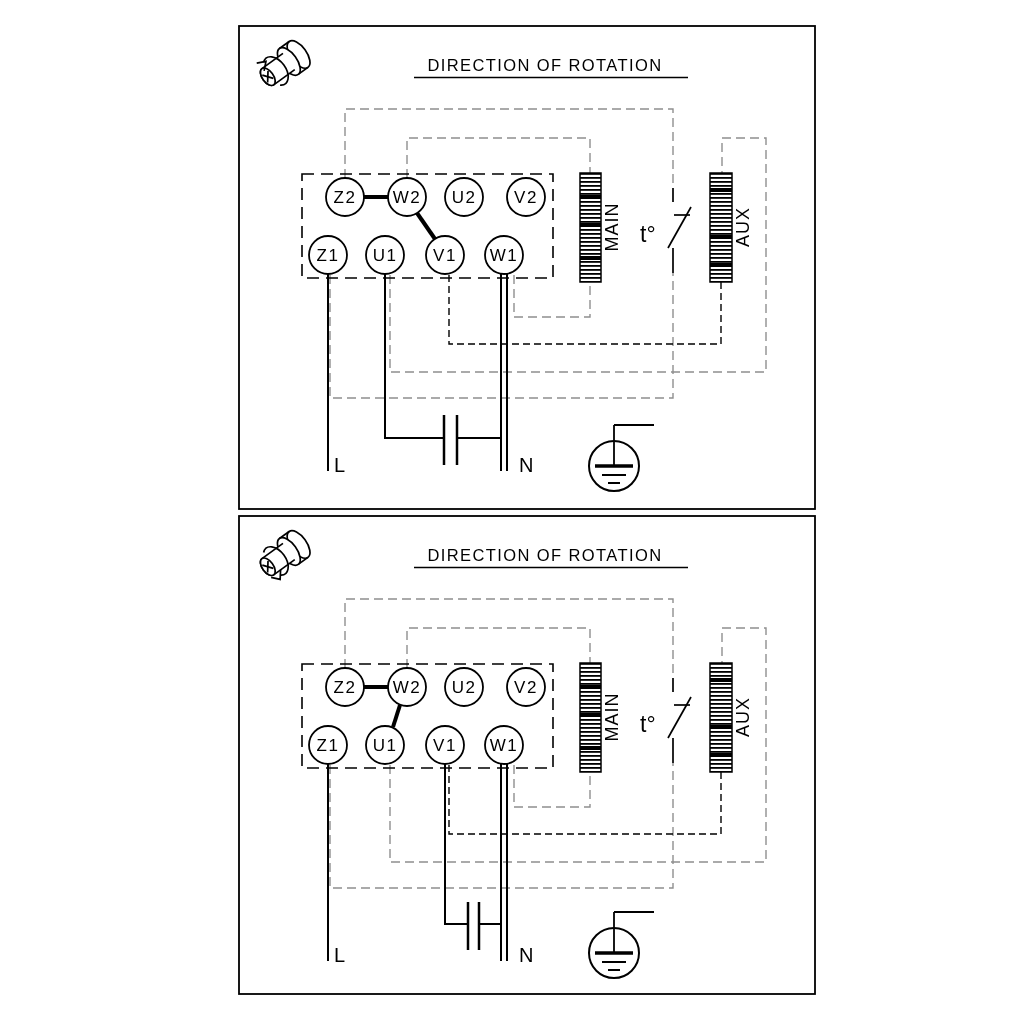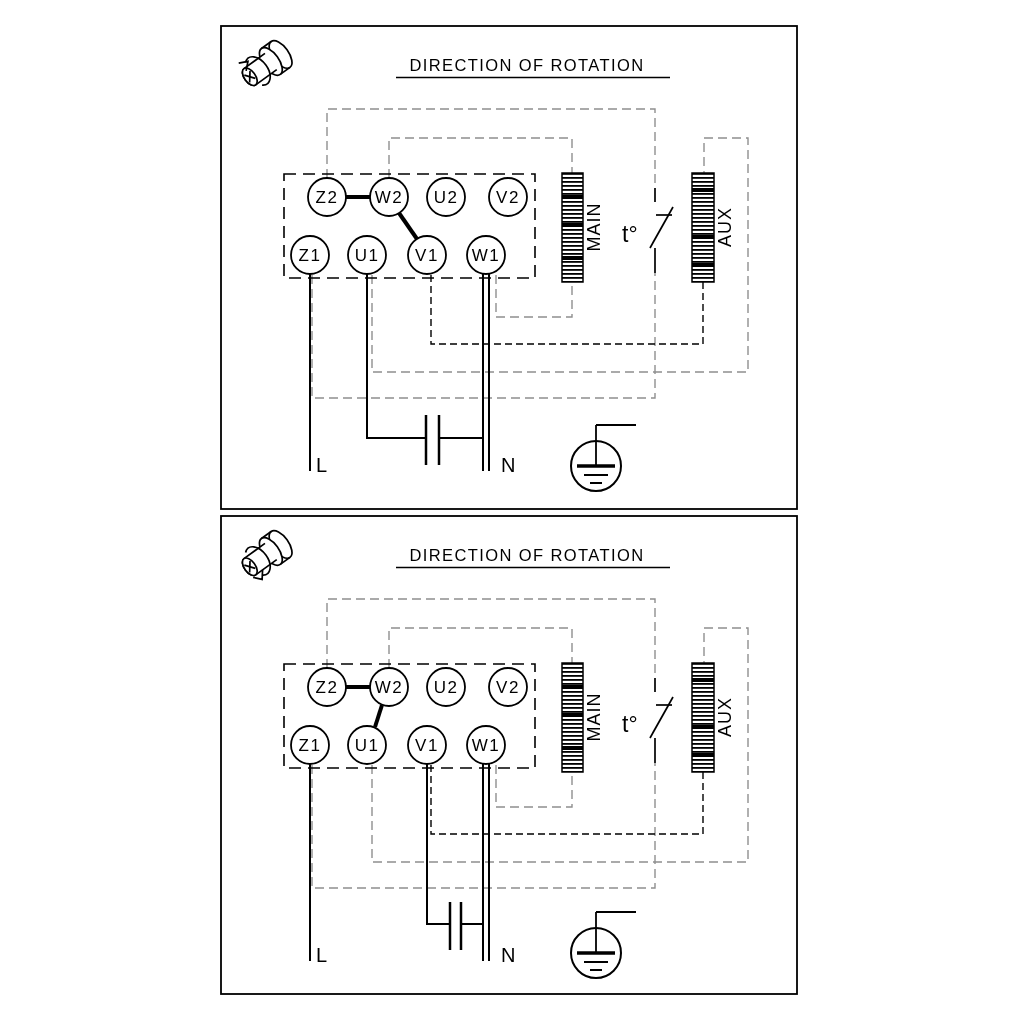--- a/index.html
+++ b/index.html
@@ -1,18 +1,18 @@
 <!DOCTYPE html>
 <html><head>
 <meta charset="utf-8">
 <style>
   html,body{margin:0;padding:0;background:#ffffff;}
   #page{position:relative;width:1024px;height:1024px;background:#ffffff;overflow:hidden;
         font-family:"Liberation Sans",sans-serif;}
-  .panel{position:absolute;left:220px;width:534px;border-radius:22px;}
+  .panel{position:absolute;left:238px;width:534px;border-radius:22px;}
   #panel-top{top:25px;height:485px;}
   #panel-bottom{top:515px;height:480px;}
   svg{display:block;}
   svg text{font-family:"Liberation Sans",sans-serif;fill:#000;}
   .title-text{font-size:16.5px;letter-spacing:1.4px;}
   .term-text{font-size:17px;letter-spacing:1.5px;}
   .wind-text{font-size:18px;letter-spacing:1px;}
   .lead-text{font-size:20px;}
   .tdeg-text{font-size:23px;}
 </style>

